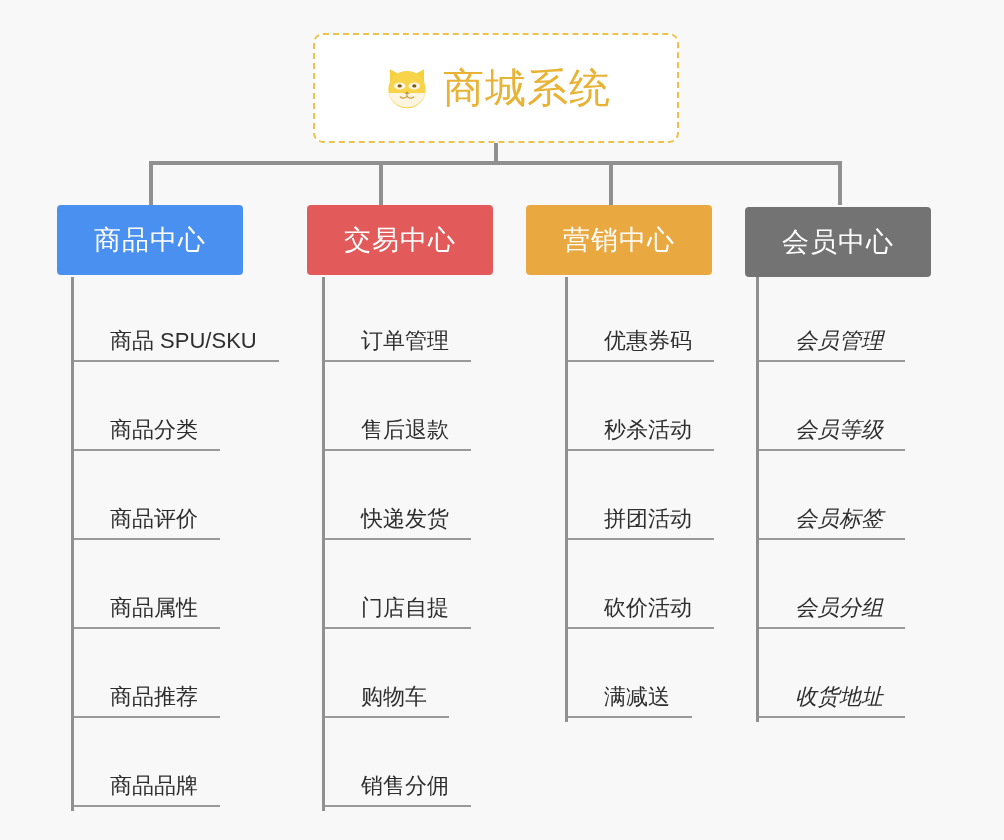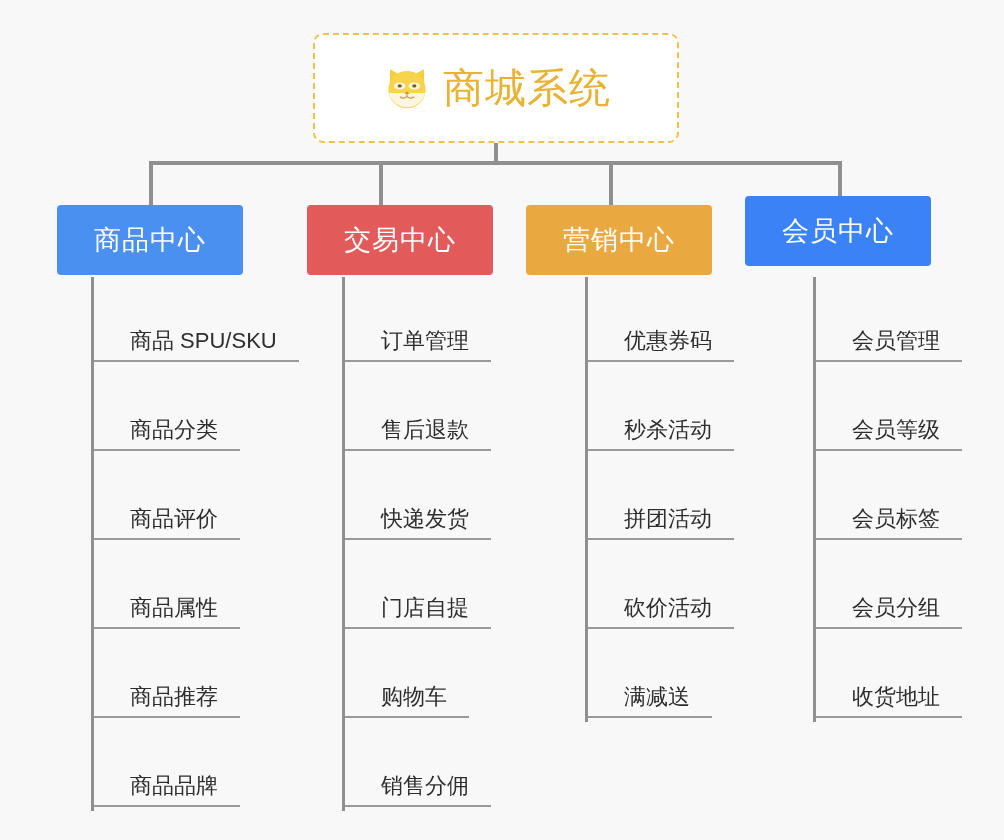--- a/index.html
+++ b/index.html
@@ -86,21 +86,20 @@
     flex-direction: column;
     align-items: flex-start;
   }
   .leaf-item {
     height: 89px;
     border-left: 3px solid #909090;
     display: flex;
     align-items: flex-end;
     padding: 0 0 4px 0;
     position: relative;
-    margin-left: 20px;
   }
   .leaf-inner {
     display: inline-block;
     border-bottom: 2px solid #9a9a9a;
     padding: 0 22px 7px 36px;
     white-space: nowrap;
   }
   .leaf-label {
     font-size: 22px;
     line-height: 1.1;
@@ -149,21 +148,21 @@
 
   <div class="cat-box" style="left:57px; top:205px; width:186px; background:#4a90f0;">
     <span class="cat-label">商品中心</span>
   </div>
   <div class="cat-box" style="left:307px; top:205px; width:186px; background:#e25a5a;">
     <span class="cat-label">交易中心</span>
   </div>
   <div class="cat-box" style="left:526px; top:205px; width:186px; background:#eaa940;">
     <span class="cat-label">营销中心</span>
   </div>
-  <div class="cat-box" style="left:745px; top:196px; width:186px; background:#3b82f6;">
+  <div class="cat-box" style="left:745px; top:207px; width:186px; background:#737373;">
     <span class="cat-label">会员中心</span>
   </div>
 
   <div class="leaf-col" style="left:71px;">
     <div class="leaf-item">
         <div class="leaf-inner"><span class="leaf-label">商品 SPU/SKU</span></div>
       </div>
     <div class="leaf-item">
         <div class="leaf-inner"><span class="leaf-label">商品分类</span></div>
       </div>
@@ -213,21 +212,21 @@
         <div class="leaf-inner"><span class="leaf-label">拼团活动</span></div>
       </div>
     <div class="leaf-item">
         <div class="leaf-inner"><span class="leaf-label">砍价活动</span></div>
       </div>
     <div class="leaf-item">
         <div class="leaf-inner"><span class="leaf-label">满减送</span></div>
       </div>
   </div>
 
-  <div class="leaf-col" style="left:793px;">
+  <div class="leaf-col" style="left:756px;font-style:italic;">
     <div class="leaf-item">
         <div class="leaf-inner"><span class="leaf-label">会员管理</span></div>
       </div>
     <div class="leaf-item">
         <div class="leaf-inner"><span class="leaf-label">会员等级</span></div>
       </div>
     <div class="leaf-item">
         <div class="leaf-inner"><span class="leaf-label">会员标签</span></div>
       </div>
     <div class="leaf-item">

